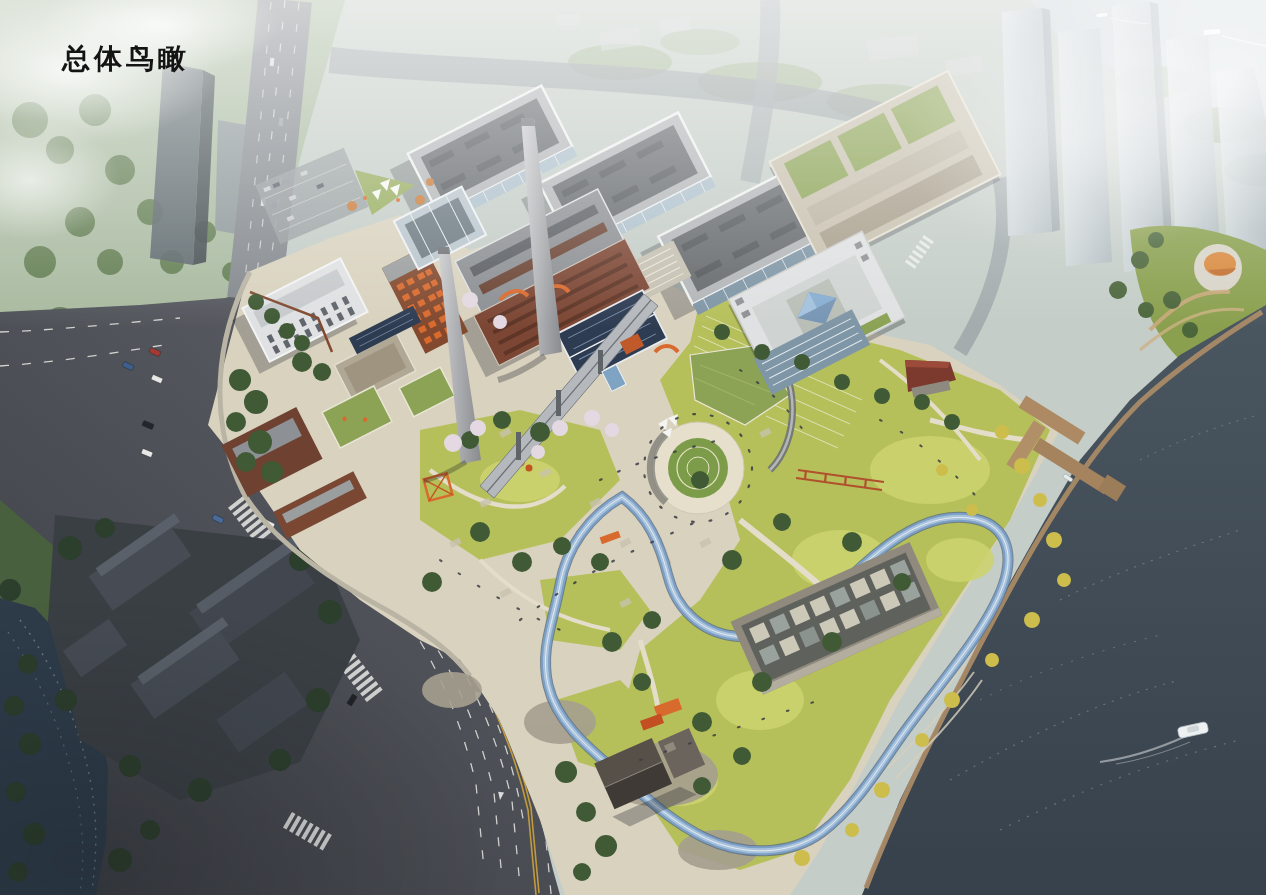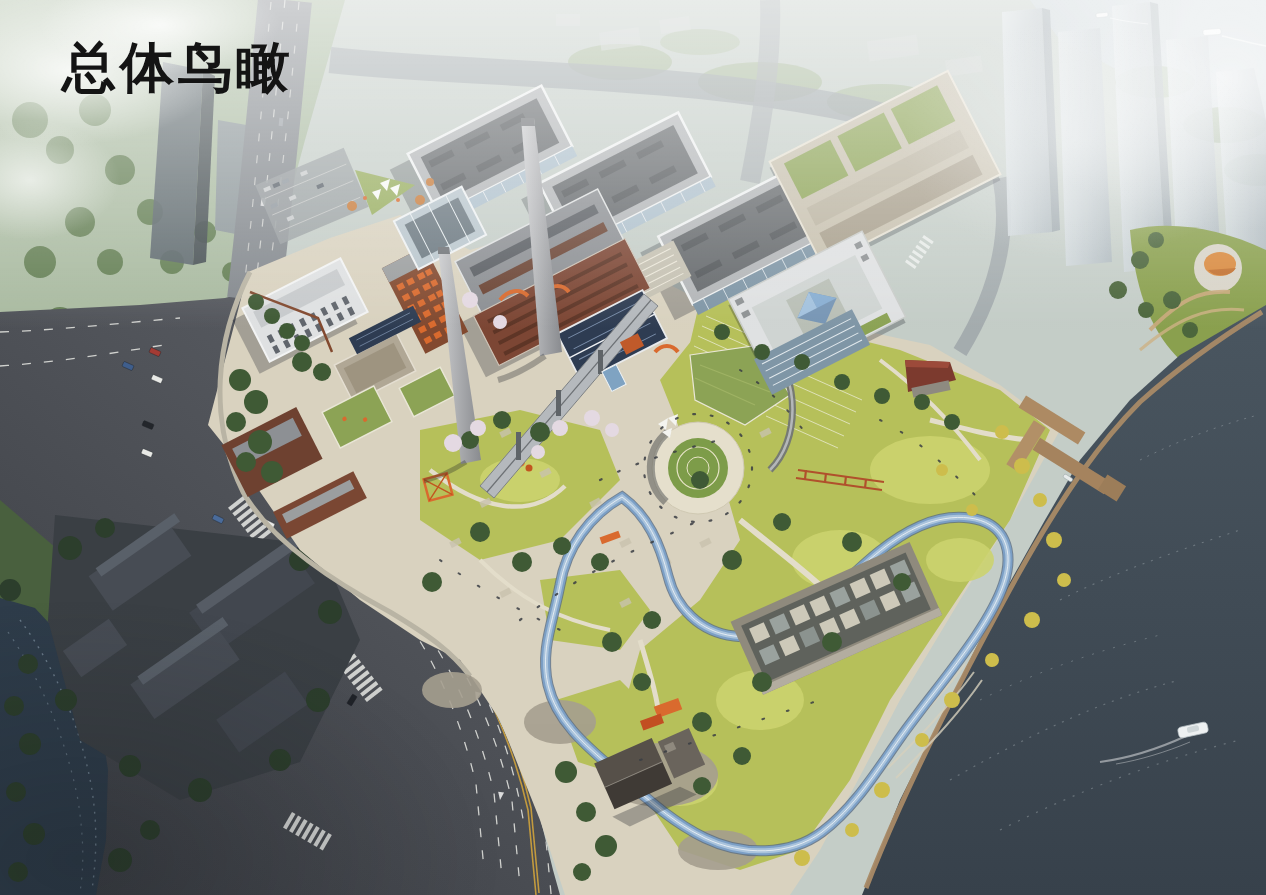--- a/index.html
+++ b/index.html
@@ -1,21 +1,21 @@
 <!DOCTYPE html>
 <html><head>
 <meta charset="utf-8">
 <style>
   html,body{margin:0;padding:0;background:#222;}
   .canvas{position:relative;width:1266px;height:895px;overflow:hidden;background:#cfd6d2;
           font-family:"Liberation Sans","DejaVu Sans",sans-serif;}
   .canvas svg{position:absolute;inset:0;display:block;}
-  .title-overlay{position:absolute;left:62px;top:32px;z-index:10;
+  .title-overlay{position:absolute;left:62px;top:40px;z-index:10;
     font-family:Liberation Sans, sans-serif;
-    font-weight:700;font-size:54px;letter-spacing:4px;color:#141414;
+    font-weight:700;font-size:28px;letter-spacing:4px;color:#141414;
     text-shadow:0 0 2px rgba(255,255,255,.25);}
 </style>
 </head>
 <body>
 
 <div class="canvas">
 <svg viewBox="0 0 1266 895">
   <defs>
     <linearGradient id="fogTop" x1="0" y1="0" x2="0" y2="1">
       <stop offset="0" stop-color="#ffffff" stop-opacity="0.62"></stop>

